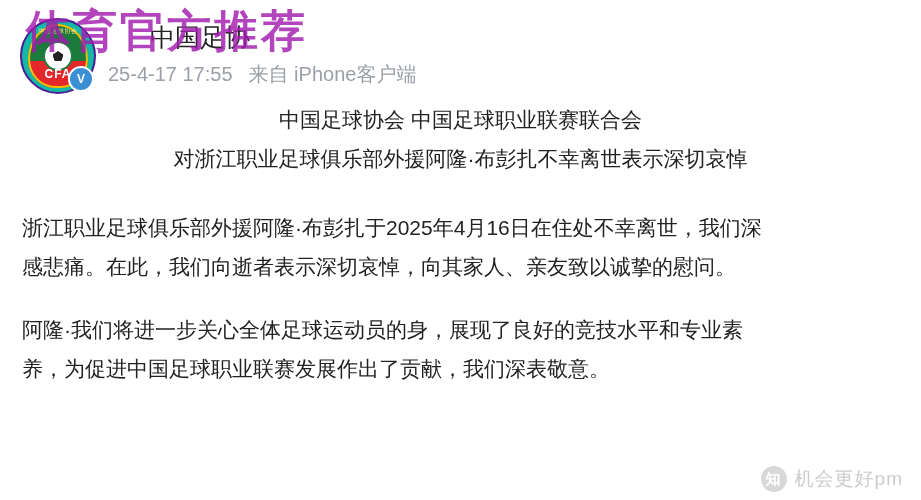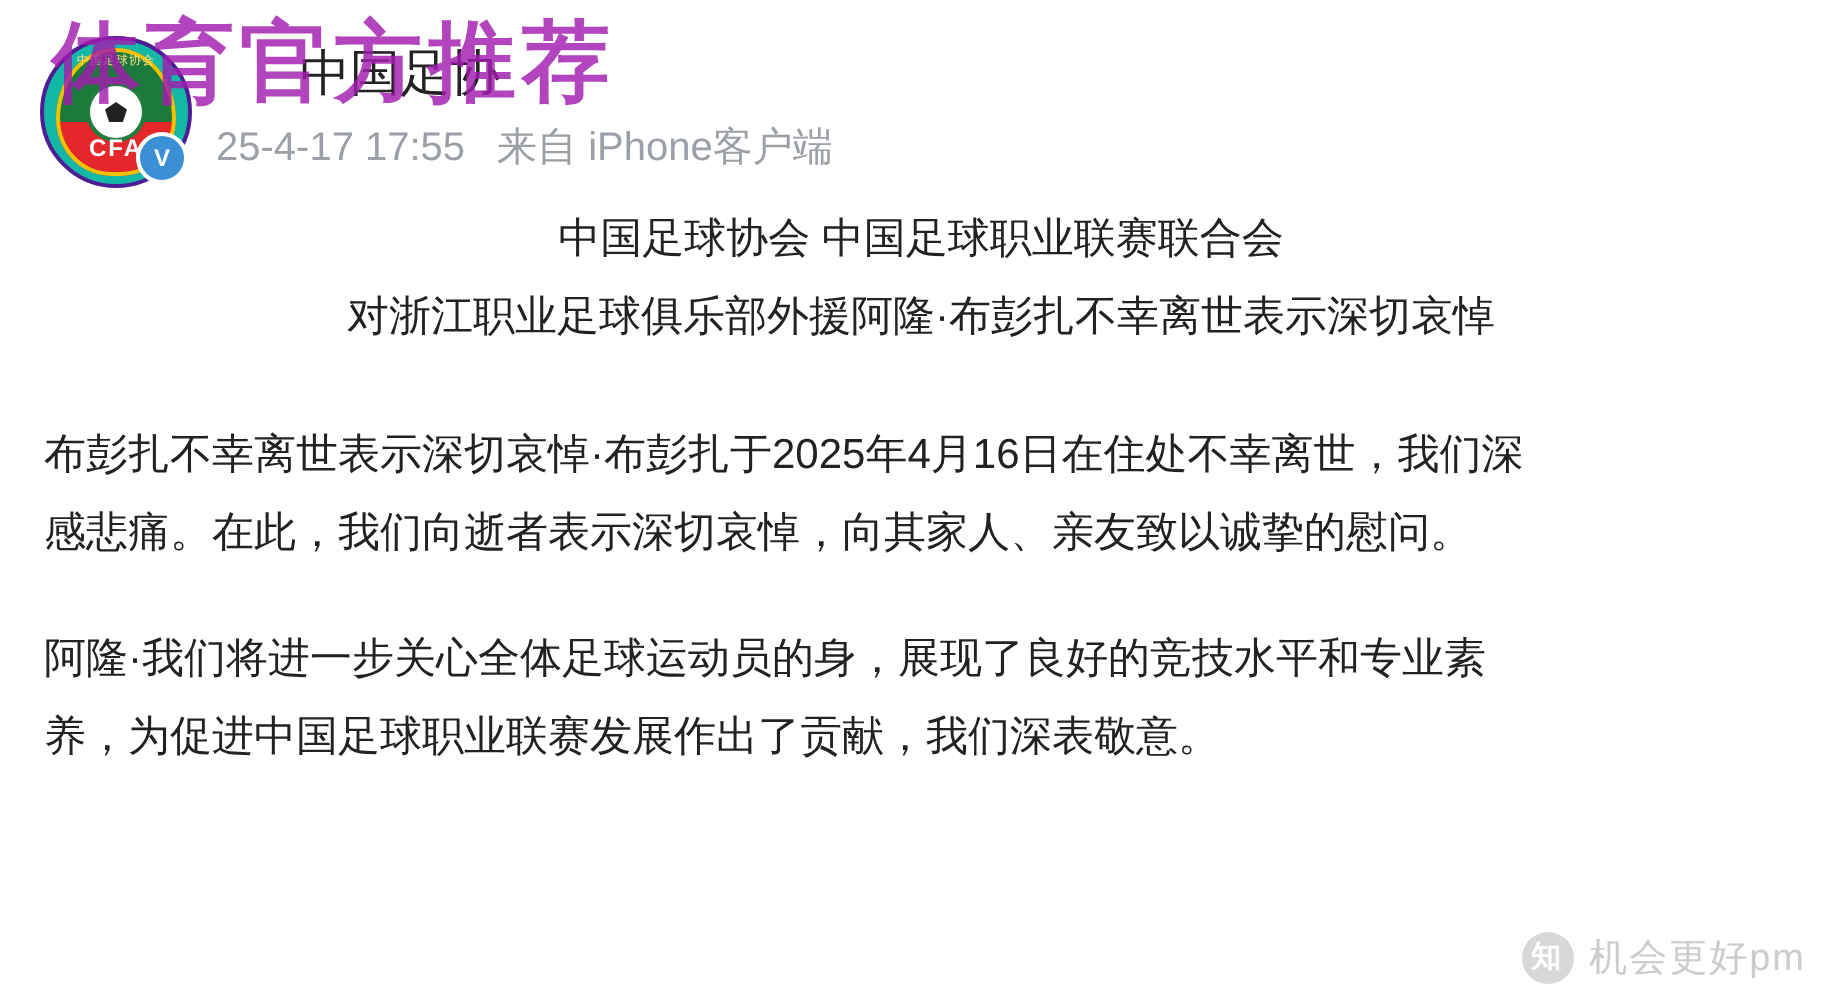--- a/index.html
+++ b/index.html
@@ -214,21 +214,21 @@
 </div>
 
 <div class="post-body">
 
   <div class="para title-block">
     <span class="line">中国足球协会 中国足球职业联赛联合会</span>
     <span class="line">对浙江职业足球俱乐部外援阿隆·布彭扎不幸离世表示深切哀悼</span>
   </div>
 
   <div class="para">
-    <span class="line">布彭扎不幸离世表示深切哀悼·布彭扎于2025年4月16日在住处不幸离世，我们深</span>
+    <span class="line">浙江职业足球俱乐部外援阿隆·布彭扎于2025年4月16日在住处不幸离世，我们深</span>
     <span class="line">感悲痛。在此，我们向逝者表示深切哀悼，向其家人、亲友致以诚挚的慰问。</span>
   </div>
 
   <div class="para">
     <span class="line">阿隆·我们将进一步关心全体足球运动员的身，展现了良好的竞技水平和专业素</span>
     <span class="line">养，为促进中国足球职业联赛发展作出了贡献，我们深表敬意。</span>
   </div>
 
 
 </div>

